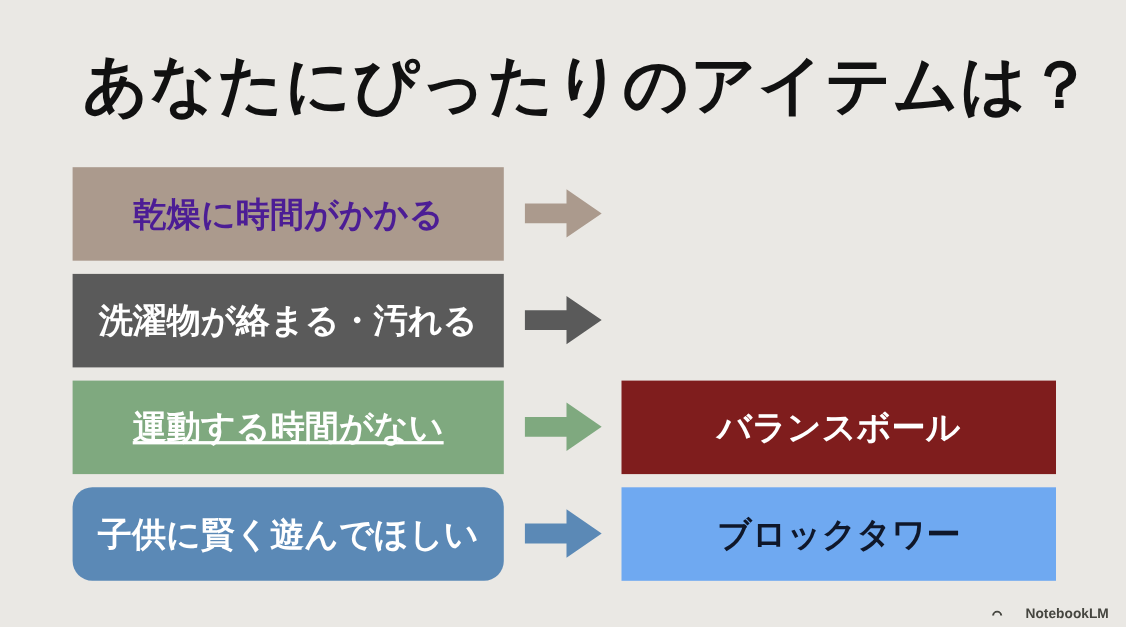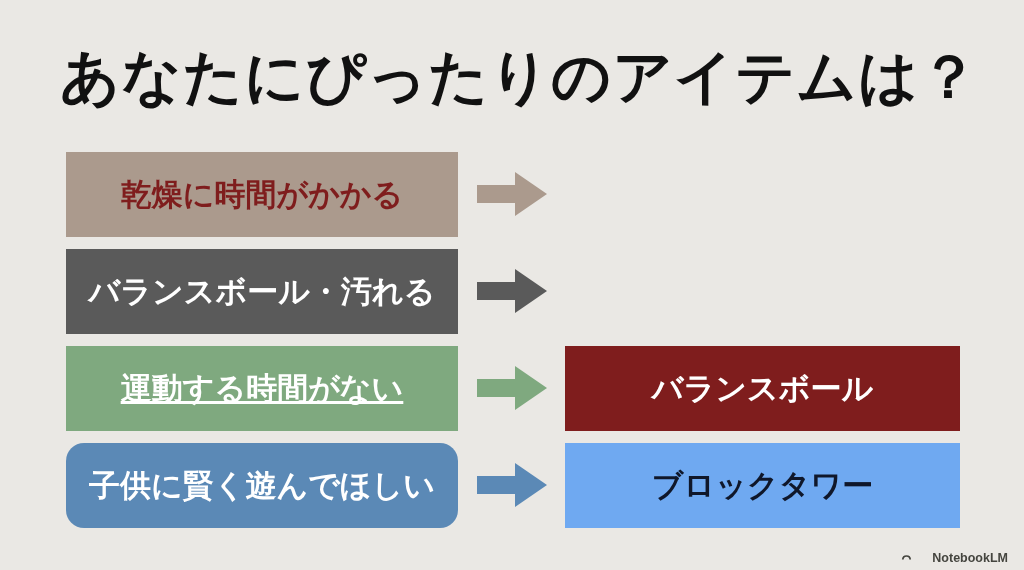--- a/index.html
+++ b/index.html
@@ -51,33 +51,33 @@
     font-size: 12.5px;
     font-weight: 600;
   }
   .footer-logo svg { display: block; }
 </style>
 </head>
 <body style="background: rgb(234, 232, 228);">
 
 <main class="slide" style="background: rgb(234, 232, 228);">
 
-  <h1 class="title" style="color: rgb(17, 17, 17);">あなたにぴったりのアイテムは？</h1>
+  <h1 class="title" style="color: rgb(17, 17, 17); margin-left: 15px;">あなたにぴったりのアイテムは？</h1>
 
   <section class="rows">
 
     <div class="row row-0">
-      <div class="box problem" style="background: rgb(171, 154, 141); color: #7f1d1d;">乾燥に時間がかかる</div>
+      <div class="box problem" style="background: rgb(171, 154, 141); color: #4c1d95;">乾燥に時間がかかる</div>
       <svg class="arrow" viewBox="0 0 72 48" xmlns="http://www.w3.org/2000/svg">
           <polygon points="0,15 38,15 38,2 70,24 38,46 38,33 0,33" fill="#ab9a8d"></polygon>
         </svg>
     </div>
 
     <div class="row row-1">
-      <div class="box problem" style="background: rgb(90, 90, 90); color: rgb(255, 255, 255);">バランスボール・汚れる</div>
+      <div class="box problem" style="background: rgb(90, 90, 90); color: rgb(255, 255, 255);">洗濯物が絡まる・汚れる</div>
       <svg class="arrow" viewBox="0 0 72 48" xmlns="http://www.w3.org/2000/svg">
           <polygon points="0,15 38,15 38,2 70,24 38,46 38,33 0,33" fill="#5a5a5a"></polygon>
         </svg>
     </div>
 
     <div class="row row-2">
       <div class="box problem" style="background: rgb(127, 169, 127); color: rgb(255, 255, 255); text-decoration: underline;">運動する時間がない</div>
       <svg class="arrow" viewBox="0 0 72 48" xmlns="http://www.w3.org/2000/svg">
           <polygon points="0,15 38,15 38,2 70,24 38,46 38,33 0,33" fill="#7fa97f"></polygon>
         </svg>

